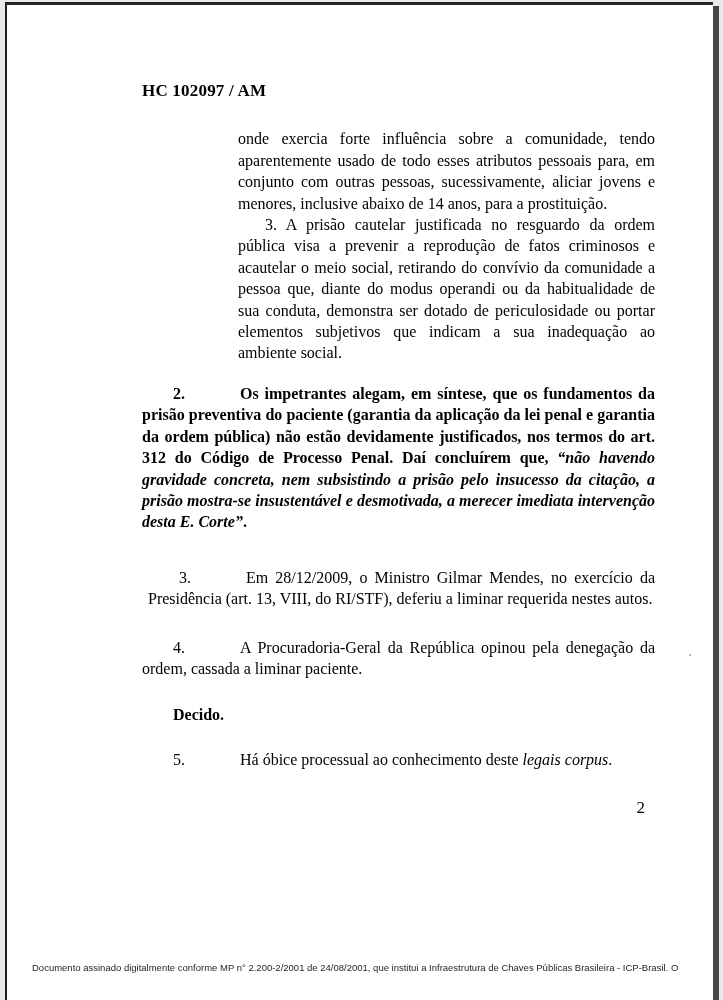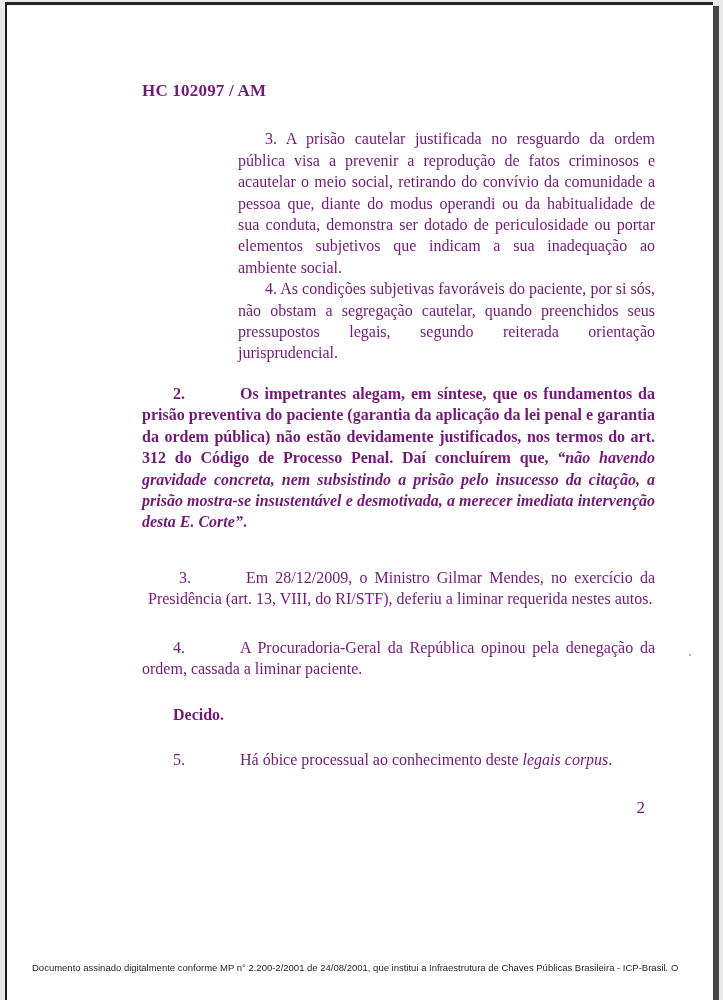--- a/index.html
+++ b/index.html
@@ -32,21 +32,21 @@
     position: absolute;
     left: 713px;
     top: 6px;
     width: 6px;
     height: 994px;
     background: #454545;
   }
   .content {
     position: relative;
     padding: 0 58px 0 135px;
-    color: #701a75;
+    color: #000000;
     font-size: 16px;
     line-height: 21.4px;
   }
   .case-header {
     margin-top: 75px;
     font-weight: bold;
     font-size: 17px;
     letter-spacing: 0.2px;
   }
   .quote-block {
@@ -99,22 +99,22 @@
 </head>
 <body>
 
 <div class="stage">
   <div class="page">
     <div class="content">
 
       <div class="case-header">HC 102097 / AM</div>
 
       <div class="quote-block">
+        <p class="qp">onde exercia forte influência sobre a comunidade, tendo aparentemente usado de todo esses atributos pessoais para, em conjunto com outras pessoas, sucessivamente, aliciar jovens e menores, inclusive abaixo de 14 anos, para a prostituição.</p>
         <p class="qp indent">3. A prisão cautelar justificada no resguardo da ordem pública visa a prevenir a reprodução de fatos criminosos e acautelar o meio social, retirando do convívio da comunidade a pessoa que, diante do modus operandi ou da habitualidade de sua conduta, demonstra ser dotado de periculosidade ou portar elementos subjetivos que indicam a sua inadequação ao ambiente social.</p>
-        <p class="qp indent">4. As condições subjetivas favoráveis do paciente, por si sós, não obstam a segregação cautelar, quando preenchidos seus pressupostos legais, segundo reiterada orientação jurisprudencial.</p>
       </div>
 
       <p class="bp p2"><span class="pnum">2.</span><span>Os impetrantes alegam, em síntese, que os fundamentos da prisão preventiva do paciente (garantia da aplicação da lei penal e garantia da ordem pública) não estão devidamente justificados, nos termos do art. 312 do Código de Processo Penal. Daí concluírem que, </span><span class="it">“não havendo gravidade concreta, nem subsistindo a prisão pelo insucesso da citação, a prisão mostra-se insustentável e desmotivada, a merecer imediata intervenção desta E. Corte”</span><span>.</span></p>
 
       <p class="bp p3"><span class="pnum">3.</span><span>Em 28/12/2009, o Ministro Gilmar Mendes, no exercício da Presidência (art. 13, VIII, do RI/STF), deferiu a liminar requerida nestes autos.</span></p>
 
       <p class="bp p4"><span class="pnum">4.</span><span>A Procuradoria-Geral da República opinou pela denegação da ordem, cassada a liminar paciente.</span></p>
 
       <p class="decido-line">Decido.</p>
 

